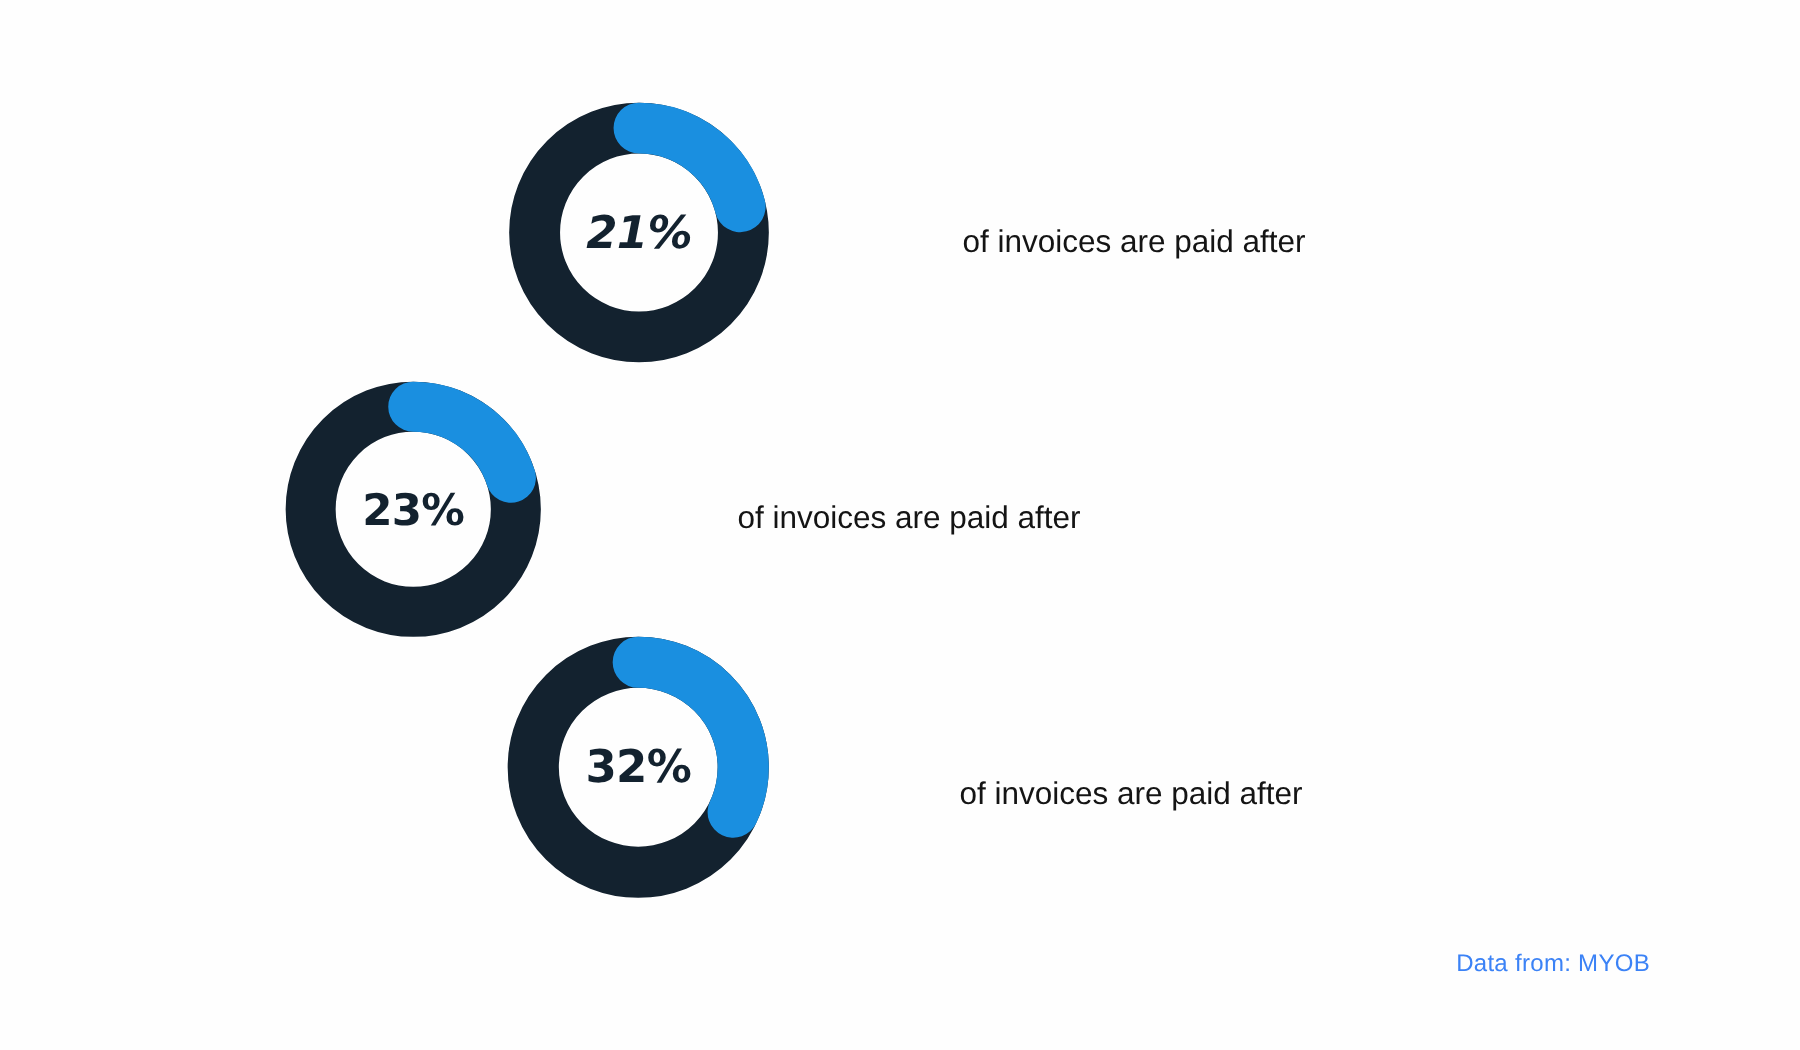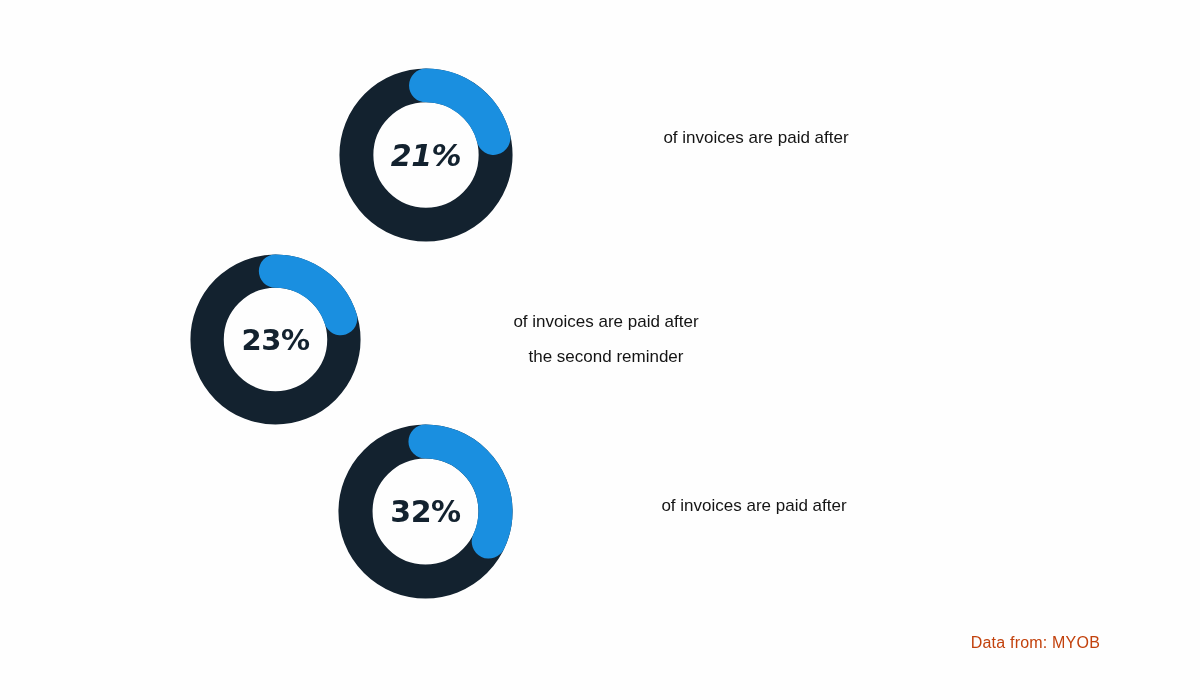--- a/index.html
+++ b/index.html
@@ -47,24 +47,25 @@
     color: #13222f;
     pointer-events: none;
   }
 
   
   .caption {
     position: absolute;
     text-align: center;
     color: #141414;
     font-family: "Liberation Sans", sans-serif;
-    font-size: 17px;
+    font-size: 21px;
     line-height: 35px;
     font-weight: 400;
     white-space: nowrap;
+    margin-top: 24px;
   }
   .caption .line { display: block; }
 
   
   .source-note {
     position: absolute;
     right: 100px;
     bottom: 48px;
     font-family: "Liberation Sans", sans-serif;
     font-size: 16px;
@@ -111,34 +112,33 @@
     <div class="donut-wrap">
       <svg class="donut-svg" viewBox="0 0 100 100" width="100%" height="100%">
         <circle cx="50" cy="50" r="40" fill="none" stroke="#13222f" stroke-width="19.5"></circle>
         <circle class="donut-value-ring" cx="50" cy="50" r="40" fill="none" stroke="#1a8fe0" stroke-width="19.5" stroke-linecap="round" transform="rotate(-90 50 50)" stroke-dasharray="50.26548245743669 201.06192982974676" stroke-dashoffset="0"></circle>
       </svg>
       <div class="donut-center-label" style="color: rgb(19, 34, 47);">23%</div>
     </div>
 
     <div class="caption" style="color: rgb(20, 20, 20);">
       <span class="line">of invoices are paid after</span>
-      <span class="line">the second reminder</span>
     </div>
   </div>
 
   <div class="stat-row" id="row-3">
 
     <div class="donut-wrap">
       <svg class="donut-svg" viewBox="0 0 100 100" width="100%" height="100%">
         <circle cx="50" cy="50" r="40" fill="none" stroke="#13222f" stroke-width="19.5"></circle>
         <circle class="donut-value-ring" cx="50" cy="50" r="40" fill="none" stroke="#1a8fe0" stroke-width="19.5" stroke-linecap="round" transform="rotate(-90 50 50)" stroke-dasharray="80.4247719318987 170.90264035528475" stroke-dashoffset="0"></circle>
       </svg>
       <div class="donut-center-label" style="color: rgb(19, 34, 47);">32%</div>
     </div>
 
     <div class="caption" style="color: rgb(20, 20, 20);">
       <span class="line">of invoices are paid after</span>
     </div>
   </div>
 
-  <div class="source-note" style="color: #c2410c; margin-left: 12px;">Data from: MYOB</div>
+  <div class="source-note" style="color: #3b82f6; margin-left: 12px;">Data from: MYOB</div>
 
 </div>
 
 </body></html>

